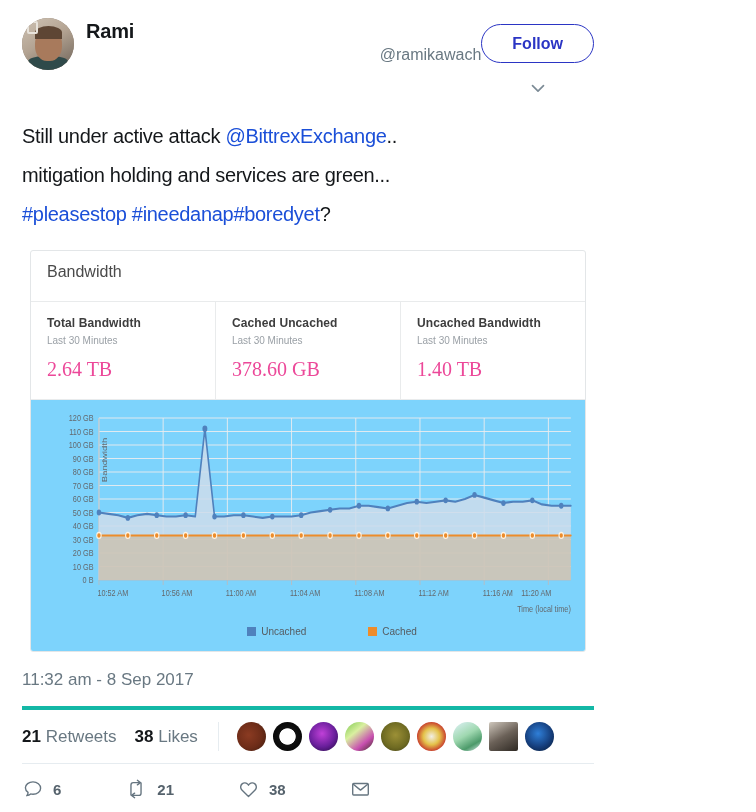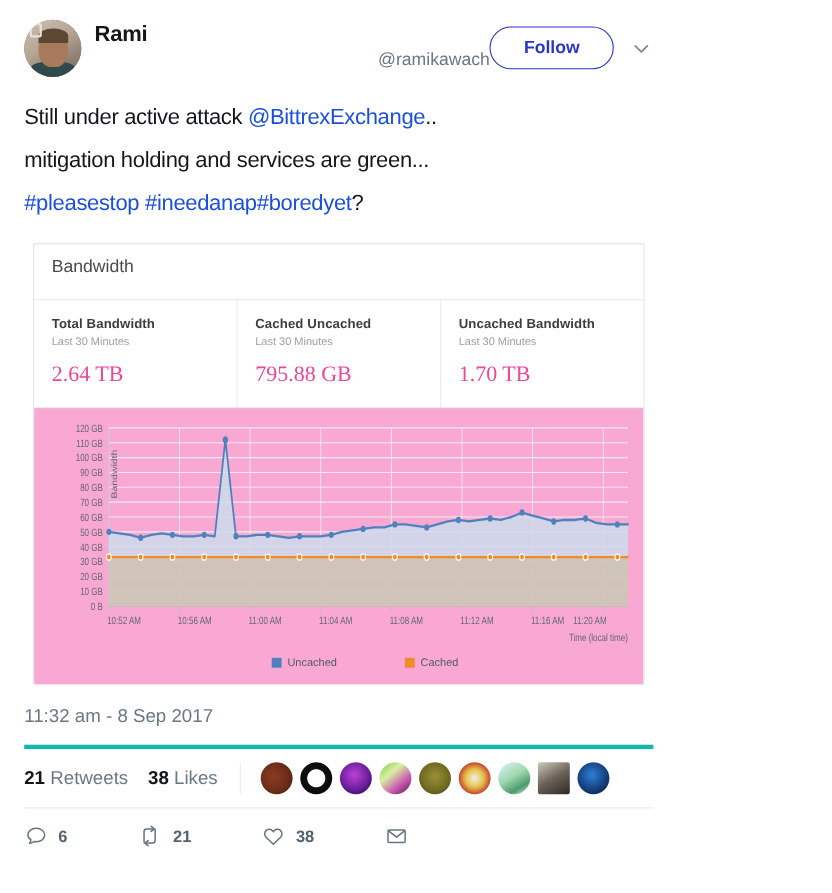--- a/index.html
+++ b/index.html
@@ -28,21 +28,21 @@
     border-radius: 50% 50% 0 0; background:#5e4634; }
   .avatar .torso { position:absolute; left:6px; bottom:0; width:40px; height:14px;
     border-radius: 40% 40% 0 0; background:#2f4a4a; }
   .avatar .corner { position:absolute; left:5px; top:3px; width:11px; height:13px;
     border:2px solid #e8e3db; border-radius:2px; }
 
   .names { margin-left: 12px; flex: 1 1 auto; padding-top: 1px; }
   .display-name { font-size: 20px; font-weight: bold; color: #14171a; line-height: 24px; letter-spacing: -0.2px; }
   .handle { font-size: 16px; color: #697882; line-height: 21px; margin-top: 1px; text-align: right; }
 
-  .follow-wrap { display:flex; align-items:center; gap: 14px; padding-top: 6px; }
+  .follow-wrap { display:flex; align-items:center; gap: 14px; padding-top: 6px; flex-direction: column; }
   .follow-btn {
     border: 1.5px solid #2b35c4; color: #2b35c4; background: #fff;
     border-radius: 100px; font-size: 16px; font-weight: bold;
     padding: 9px 30px; cursor: pointer; font-family: inherit; line-height: 19px;
   }
   .caret { width: 22px; height: 22px; color:#7b8a95; cursor:pointer; }
 
   
   .tw-text {
     font-size: 20px; line-height: 39px; color: #14171a;
@@ -61,21 +61,21 @@
     font-size: 16px; color: #4a4a4a;
   }
   .stats { display: flex; border-bottom: 1px solid #e9ebec; }
   .stat { flex: 1 1 0; padding: 14px 16px 18px 16px; border-right: 1px solid #e9ebec; }
   .stat:last-child { border-right: none; }
   .stat-title { font-size: 12px; font-weight: bold; color: #3d3d3d; letter-spacing: .1px; }
   .stat-sub { font-size: 10px; color: #9aa0a6; margin-top: 5px; }
   .stat-val { font-size: 20px; color: #ec4899; margin-top: 12px; font-weight: 300; font-family: Liberation Serif, serif; }
 
   
-  .chart-box { padding: 10px 8px 6px 8px; background:#f9a8d4; }
+  .chart-box { padding: 10px 8px 6px 8px; background:#7dd3fc; }
   .chart-svg { display:block; width: 100%; height: 215px; }
   .legend { display:flex; justify-content:center; gap: 14px; padding: 1px 0 8px 0; }
   .legend-item { display:flex; align-items:center; gap:5px; font-size: 10px; color:#555b60;margin-left:48px; }
   .swatch { width: 9px; height: 9px; display:inline-block; }
 
   
   .tw-date { font-size: 17px; color: #697882; padding: 18px 0 16px 0; }
   .tw-counts {
     display: flex; align-items: center; gap: 0;
     border-top: 4px solid #14b8a6; border-bottom: 1px solid #e6ecf0;
@@ -130,26 +130,26 @@
 
     <div class="stats">
       <div class="stat">
         <div class="stat-title">Total Bandwidth</div>
         <div class="stat-sub">Last 30 Minutes</div>
         <div class="stat-val">2.64 TB</div>
       </div>
       <div class="stat">
         <div class="stat-title">Cached Uncached</div>
         <div class="stat-sub">Last 30 Minutes</div>
-        <div class="stat-val">795.88 GB</div>
+        <div class="stat-val">378.60 GB</div>
       </div>
       <div class="stat">
         <div class="stat-title">Uncached Bandwidth</div>
         <div class="stat-sub">Last 30 Minutes</div>
-        <div class="stat-val">1.70 TB</div>
+        <div class="stat-val">1.40 TB</div>
       </div>
     </div>
 
     <div class="chart-box">
       <svg class="chart-svg" id="chart" viewBox="0 0 700 215" preserveAspectRatio="none">
           <line x1="78" y1="8" x2="692" y2="8" stroke="#ededee" stroke-width="1"></line>
           <text x="71" y="11.5" text-anchor="end" font-size="9.5" fill="#63686d" font-family="&quot;Liberation Sans&quot;, sans-serif">120 GB</text>
           <line x1="78" y1="21.5" x2="692" y2="21.5" stroke="#ededee" stroke-width="1"></line>
           <text x="71" y="25" text-anchor="end" font-size="9.5" fill="#63686d" font-family="&quot;Liberation Sans&quot;, sans-serif">110 GB</text>
           <line x1="78" y1="35" x2="692" y2="35" stroke="#ededee" stroke-width="1"></line>

